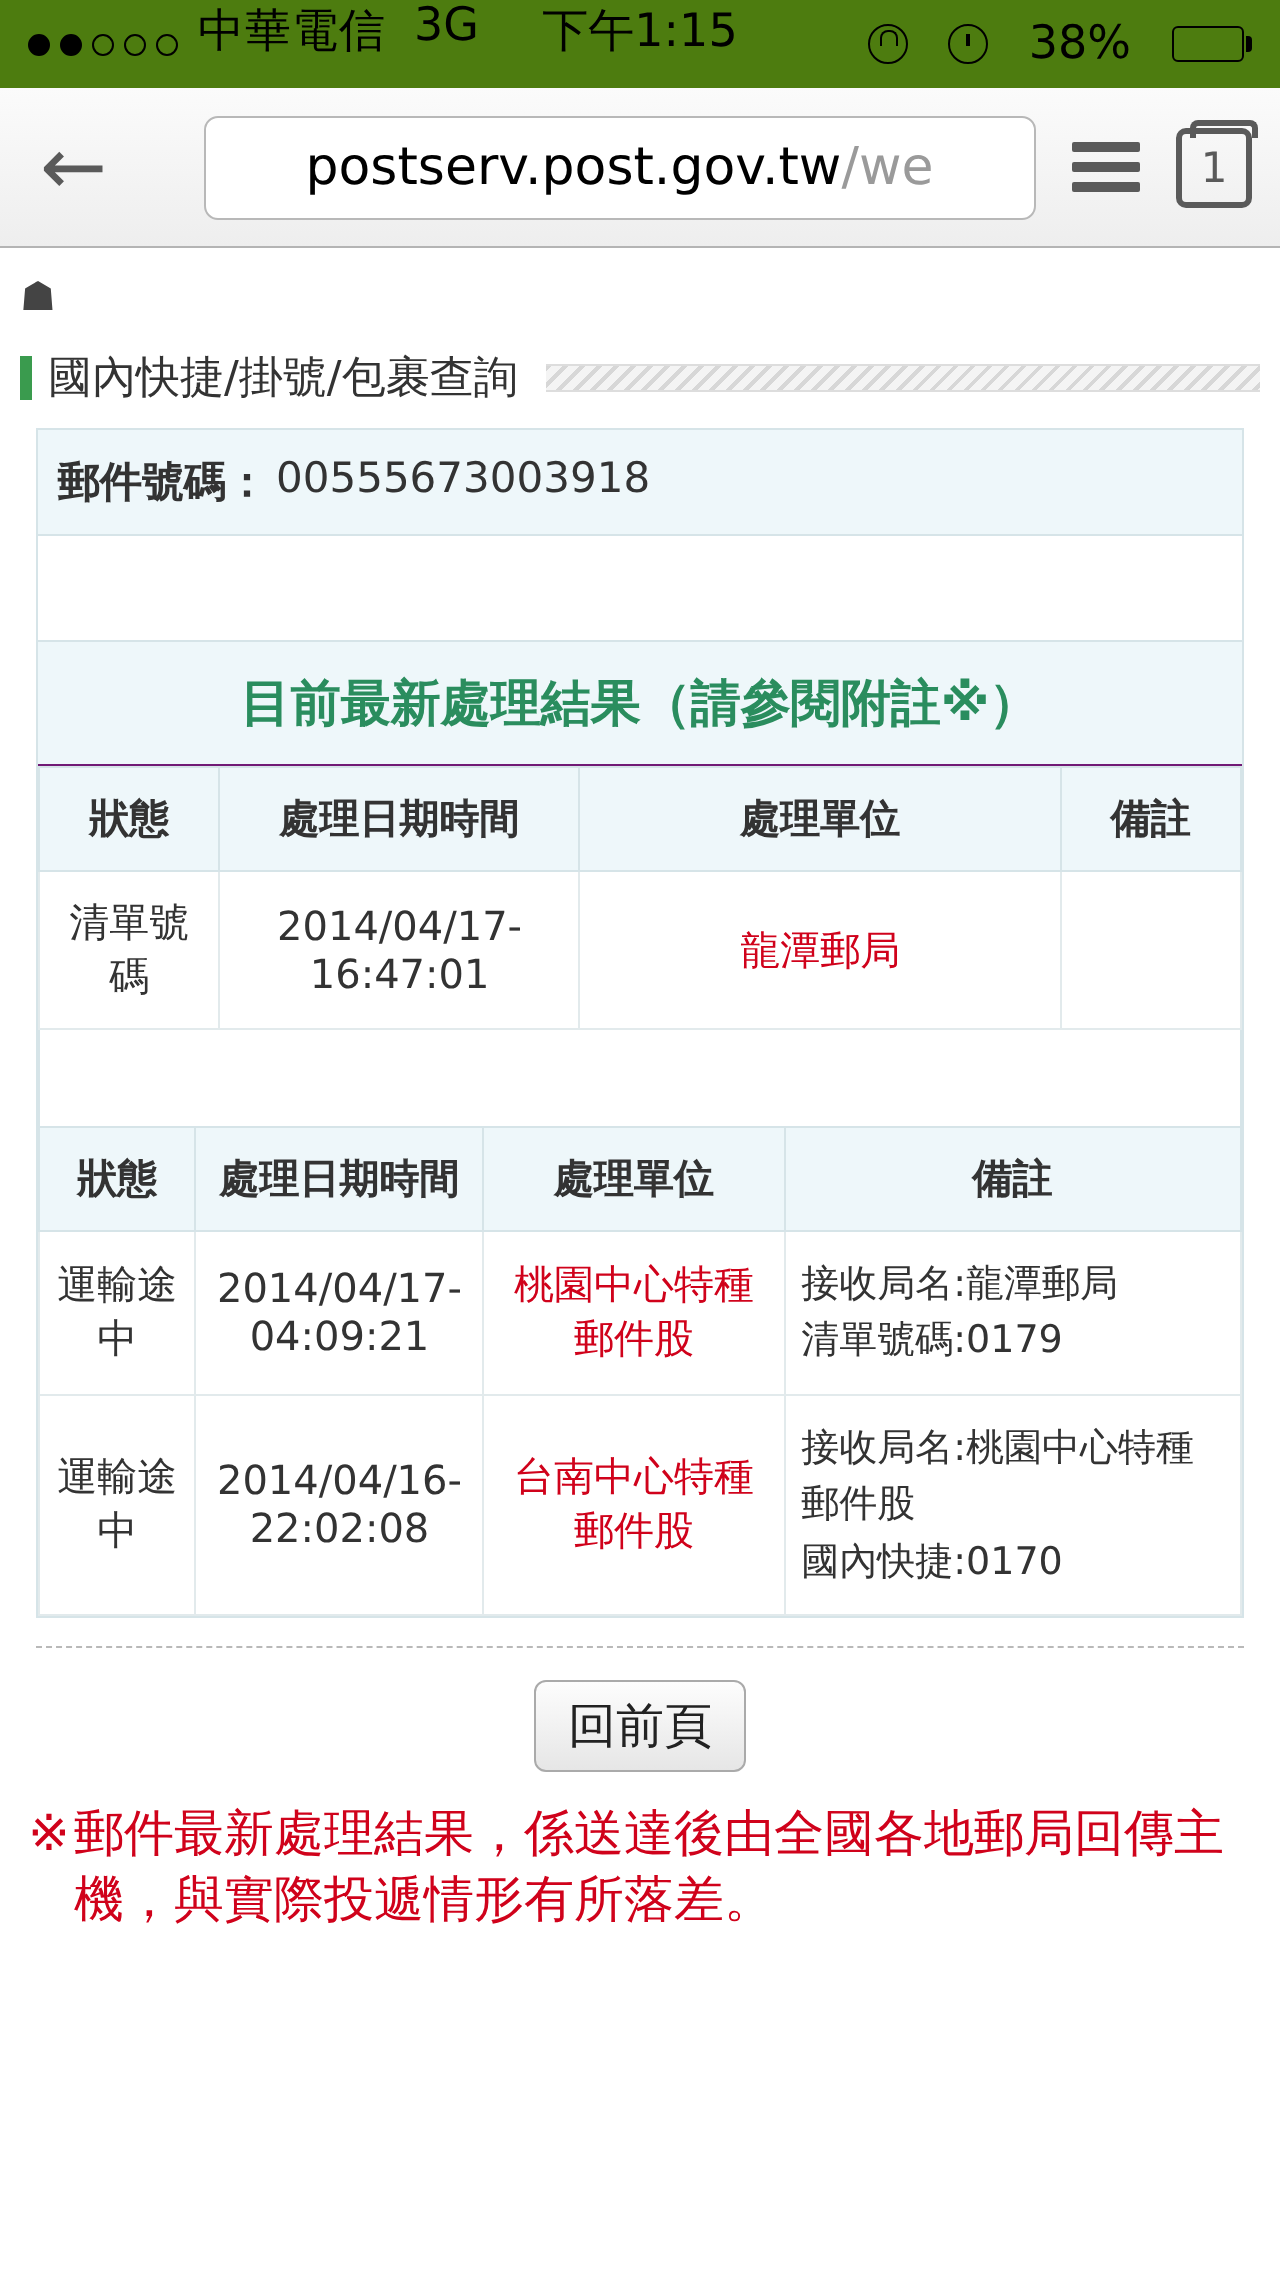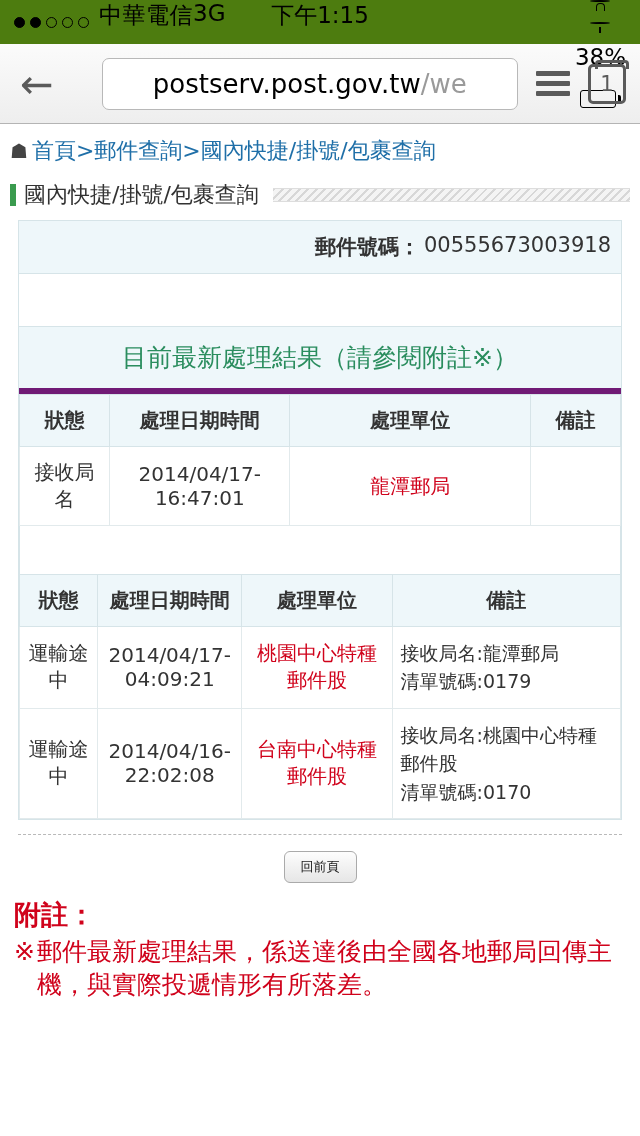--- a/index.html
+++ b/index.html
@@ -16,29 +16,28 @@
     display: flex;
     padding: 0 14px;
     font-size: 23px;
     color: #000;
     position: relative;
   }
   .dots { display: flex; align-items: center; gap: 5px; margin-right: 10px; }
   .dot { width: 11px; height: 11px; border-radius: 50%; border: 1.5px solid #000; }
   .dot.filled { background: #000; }
   .carrier { font-size: 23px; letter-spacing: 0.5px; }
-  .net { font-size: 23px; }
+  .net { margin-left: 14px; font-size: 23px; }
   .clock {
     position: absolute; left: 0; right: 0; text-align: center;
     font-size: 23px; font-weight: 400;
   }
   .right-status {
     margin-left: auto; display: flex; align-items: center; gap: 20px;
     font-size: 23px;
-    flex-direction: column;
   }
   .lock-icon { width: 20px; height: 20px; border: 1.6px solid #000; border-radius: 50%;
     position: relative; display: inline-block; }
   .lock-icon:after { content: ""; position: absolute; width: 7px; height: 7px;
     border: 1.6px solid #000; border-bottom: none; border-radius: 4px 4px 0 0;
     left: 5px; top: 2px; }
   .alarm-icon { width: 20px; height: 20px; border: 1.8px solid #000; border-radius: 50%;
     position: relative; display: inline-block; }
   .alarm-icon:before { content: ""; position: absolute; width: 1.6px; height: 6px;
     background: #000; left: 8px; top: 4px; }
@@ -88,48 +87,48 @@
   }
   .green-bar { width: 6px; height: 22px; background: #3a9b4e; }
   .section-title { font-size: 22px; color: #333; white-space: nowrap; }
   .hatch { flex: 1; height: 14px; margin-left: 6px;
     background: repeating-linear-gradient(135deg, #d7d7d7 0 2px, #f4f4f4 2px 6px);
     border-top: 1px solid #ddd; border-bottom: 1px solid #ddd; }
 
   .card { margin: 0 18px; border: 1px solid #d6e4e8; }
   .row-id {
     background: #eef7fa; border-bottom: 1px solid #d6e4e8;
-    font-size: 21px; color: #333; padding: 12px 10px; display: flex; justify-content: flex-end; gap: 4px;
+    font-size: 21px; color: #333; padding: 12px 10px; display: flex; justify-content: flex-start; gap: 4px;
   }
   .row-id .label { font-weight: bold; }
   .blank-row { height: 52px; background: #fff; }
 
   .banner {
     background: #eef7fa; text-align: center; padding: 14px 0;
-    font-size: 25px; font-weight: normal; color: #2a8d5e;
-    border-top: 1px solid #d6e4e8; border-bottom: 6px solid #701a75;
+    font-size: 25px; font-weight: bold; color: #2a8d5e;
+    border-top: 1px solid #d6e4e8; border-bottom: 1px solid #701a75;
   }
   table { width: 100%; border-collapse: collapse; font-size: 20px; }
   th {
     background: #eef7fa; color: #333; font-weight: bold; padding: 12px 4px;
     border: 1px solid #d6e4e8; text-align: center;
   }
   td {
     padding: 12px 8px; border: 1px solid #e2eaec; text-align: center;
     color: #333; vertical-align: middle;
   }
   td.red { color: #d0021b; }
   td.note { text-align: left; font-size: 19px; line-height: 1.5; }
   .spacer-row td { height: 48px; border-left: 1px solid #d6e4e8; border-right: 1px solid #d6e4e8;
     border-top: 1px solid #e2eaec; border-bottom: none; background:#fff; }
 
   .dashed { border-top: 1px dashed #b9b9b9; margin: 14px 18px 0 18px; }
   .btn-wrap { text-align: center; padding: 16px 0 10px 0; }
   .btn-back {
-    font-size: 13px; padding: 6px 16px; border: 1px solid #aaa; border-radius: 6px;
+    font-size: 24px; padding: 6px 16px; border: 1px solid #aaa; border-radius: 6px;
     background: linear-gradient(#fdfdfd, #e6e6e6); color: #222; display: inline-block;
   }
 
   .notes { padding: 4px 14px 0 14px; }
   .notes-title { color: #d0021b; font-size: 27px; font-weight: bold; margin-bottom: 2px; }
   .note-item {
     color: #d0021b; font-size: 25px; line-height: 1.32; display: flex; gap: 2px;
     margin-bottom: 1px;
   }
   .note-item .star { flex: none; }
@@ -172,21 +171,20 @@
   </div>
   <div class="tabs-icon">
     <span>1</span>
   </div>
 </div>
 
 <div class="page">
 
   <div class="breadcrumb">
     <span class="home-icon">☗</span>
-    <span>首頁&gt;郵件查詢&gt;國內快捷/掛號/包裹查詢</span>
   </div>
 
   <div class="section-head">
     <span class="green-bar"></span>
     <span class="section-title">國內快捷/掛號/包裹查詢</span>
     <span class="hatch"></span>
   </div>
 
   <div class="card">
 
@@ -200,21 +198,21 @@
 
     <table>
       <tbody>
           <tr>
         <th style="width:15%">狀態</th>
         <th style="width:30%">處理日期時間</th>
         <th style="width:40%">處理單位</th>
         <th style="width:15%">備註</th>
       </tr>
       <tr>
-        <td>接收局名</td>
+        <td>清單號碼</td>
         <td>2014/04/17-16:47:01</td>
         <td class="red">龍潭郵局</td>
         <td></td>
       </tr>
       <tr class="spacer-row">
             <td colspan="4"></td>
           </tr>
     </tbody>
       </table>
 
@@ -235,36 +233,35 @@
           <div>接收局名:龍潭郵局</div>
           <div>清單號碼:0179</div>
         </td>
       </tr>
       <tr>
         <td>運輸途中</td>
         <td>2014/04/16-22:02:08</td>
         <td class="red">台南中心特種郵件股</td>
         <td class="note">
           <div>接收局名:桃園中心特種郵件股</div>
-          <div>清單號碼:0170</div>
+          <div>國內快捷:0170</div>
         </td>
       </tr>
     </tbody>
       </table>
 
   </div>
 
   <div class="dashed"></div>
 
   <div class="btn-wrap">
     <span class="btn-back">回前頁</span>
   </div>
 
   <div class="notes">
-    <div class="notes-title">附註：</div>
     <div class="note-item">
       <span class="star">※</span>
       <span class="txt">郵件最新處理結果，係送達後由全國各地郵局回傳主機，與實際投遞情形有所落差。</span>
     </div>
 
   </div>
 
 </div>
 
 </body></html>

